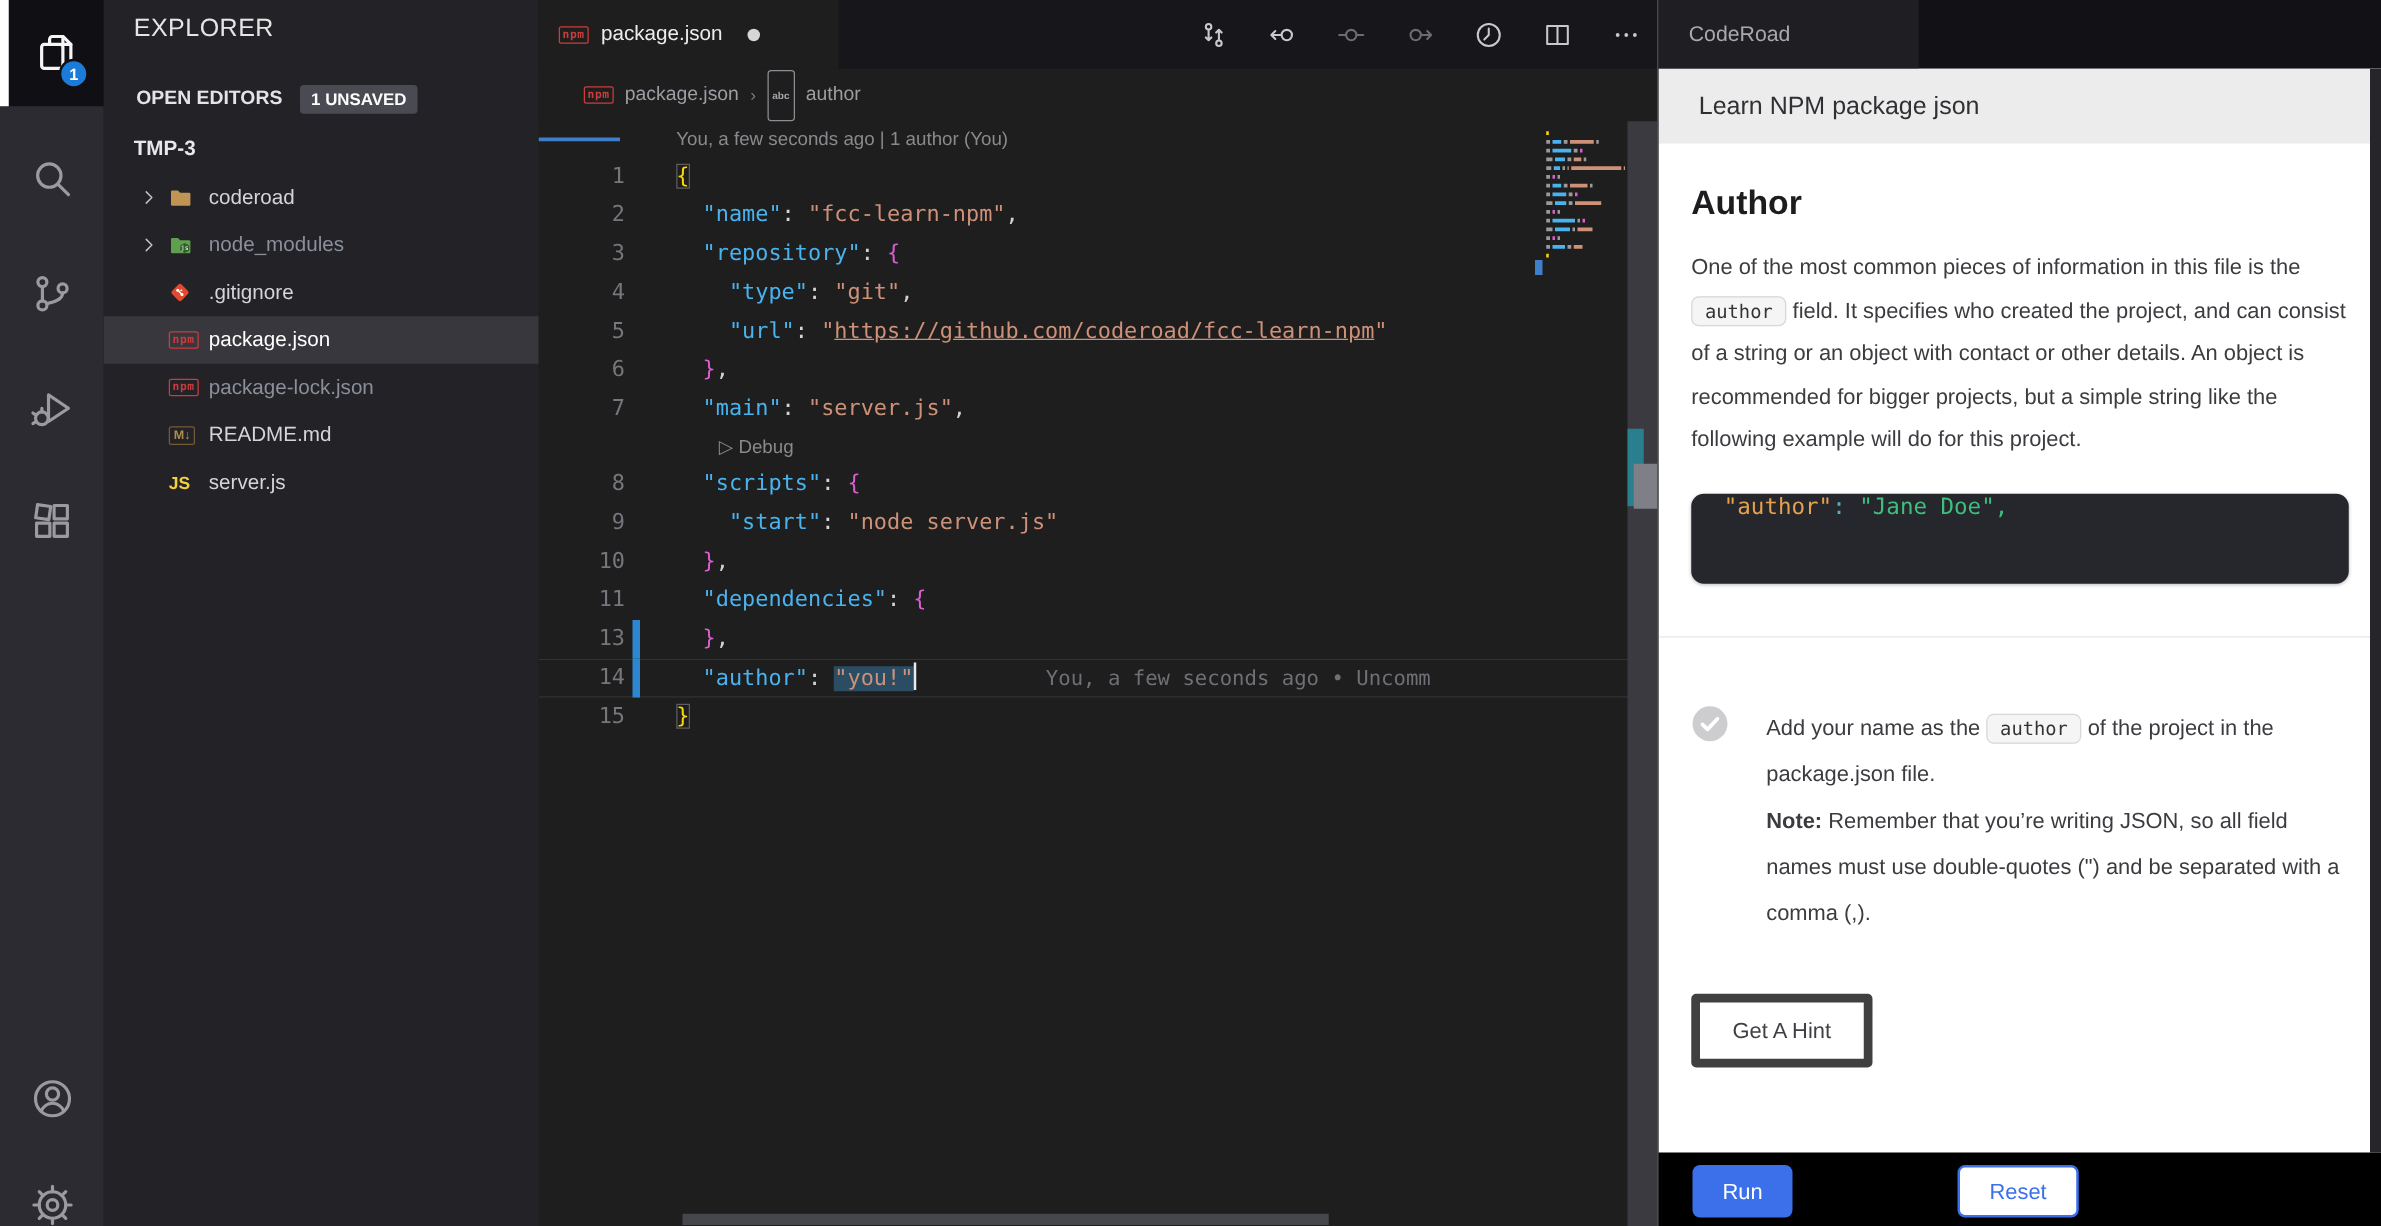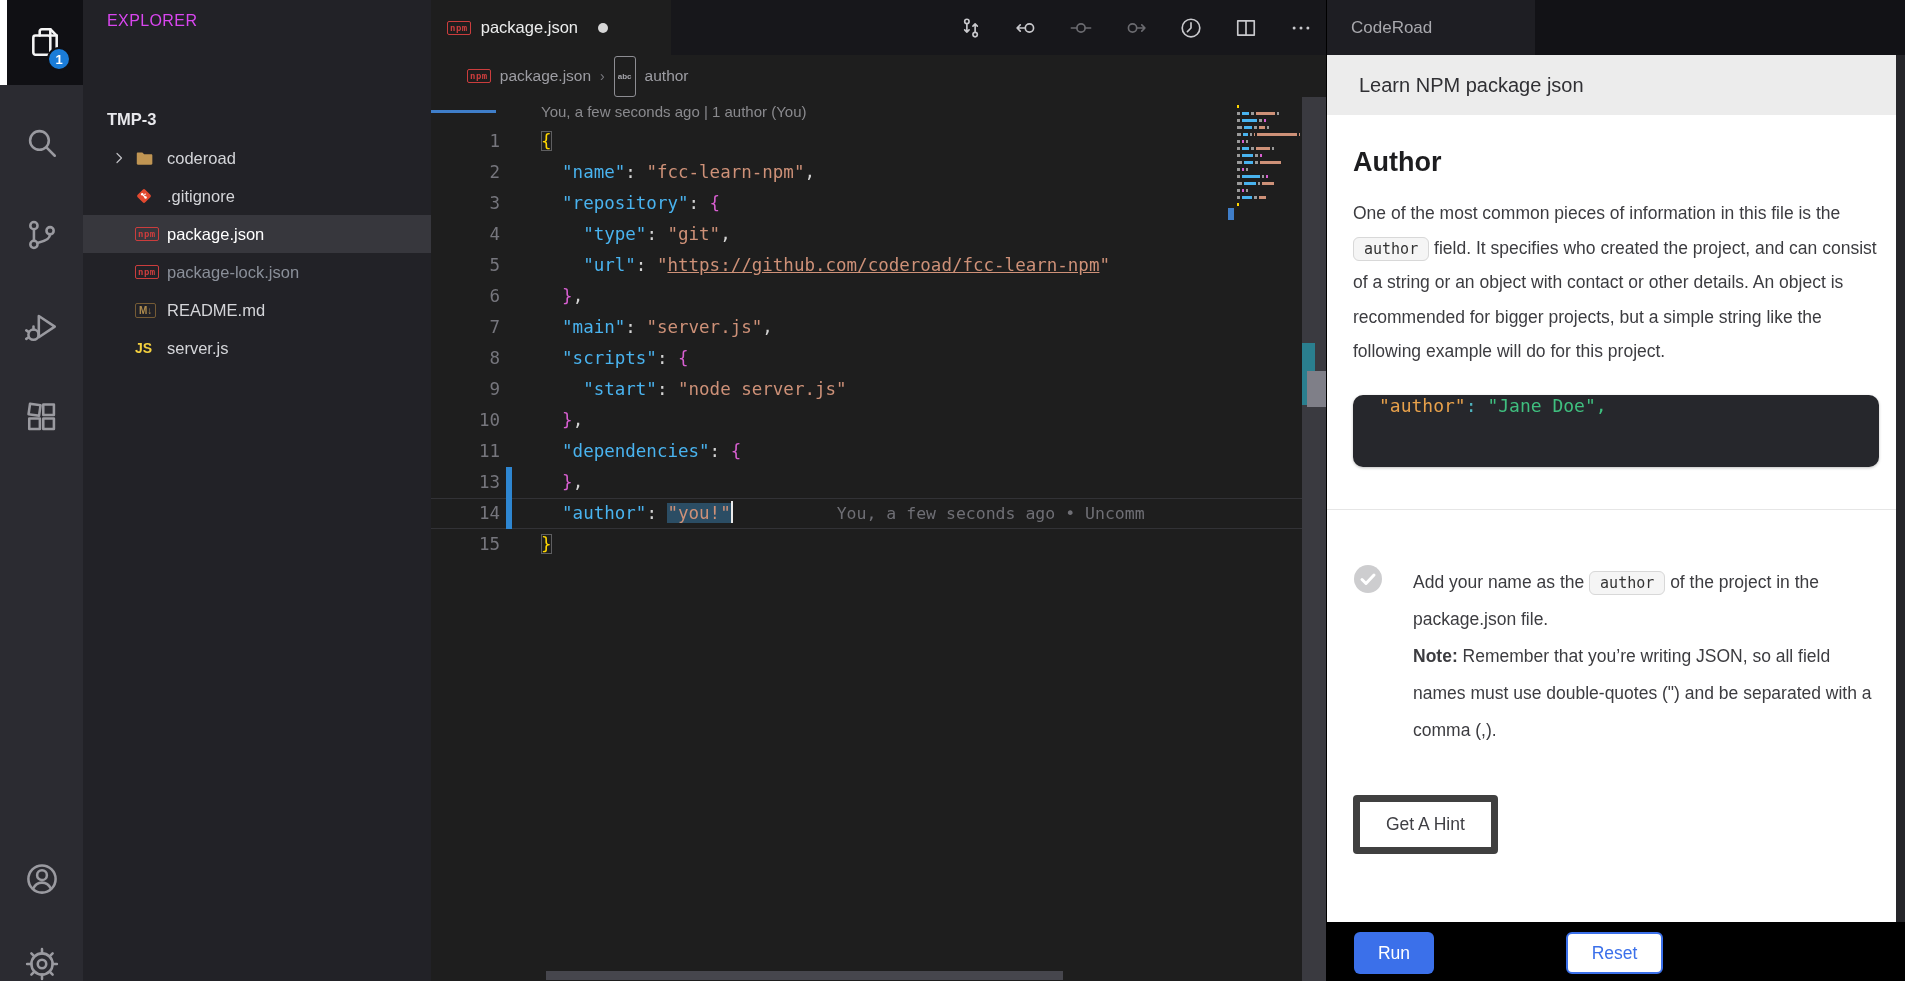--- a/index.html
+++ b/index.html
@@ -8,21 +8,21 @@
 
   
   #activity-bar { position:absolute; left:0; top:0; width:83px; height:981px; background:#2b2b31; }
   .act-item { position:absolute; left:0; width:83px; height:85px; display:flex; align-items:center; justify-content:center; color:#9a9aa0; cursor:pointer; }
   .act-item.active { background:#101014; color:#f5f5f5; border-left:7px solid #ffffff; }
   .act-item svg { width:34px; height:34px; }
   .act-badge { position:absolute; right:12px; bottom:14px; width:24px; height:24px; border-radius:50%; background:#1a7cd8; color:#fff; font-size:13px; font-weight:bold; display:flex; align-items:center; justify-content:center; border:2px solid #101014; }
 
   
   #sidebar { position:absolute; left:83px; top:0; width:348px; height:981px; background:#222227; color:#cfd0d4; }
-  .sb-head { position:absolute; top:12px; left:24px; right:20px; display:flex; align-items:center; font-size:16px; color:#d946ef; letter-spacing:.4px; }
+  .sb-head { position:absolute; top:12px; left:24px; right:20px; display:flex; align-items:center; font-size:20px; color:#e5e5e5; letter-spacing:.4px; }
   .sb-head .icn { margin-left:auto; color:#c5c5c9; }
   .sb-row { display:flex; align-items:center; font-size:16px; }
   #open-editors-row { position:absolute; top:60px; left:0; right:0; height:38px; padding-left:16px; font-weight:bold; color:#e4e4e8; font-size:15.5px; cursor:pointer; }
   #unsaved-badge { margin-left:14px; background:#4a4a52; color:#fdfdfd; font-weight:bold; font-size:13.5px; padding:4px 9px; border-radius:3px; }
   #root-row { position:absolute; top:100px; left:0; right:0; height:38px; padding-left:14px; font-weight:bold; color:#e8e8ec; font-size:16.5px; cursor:pointer; }
   #file-tree { position:absolute; top:139px; left:0; right:0; }
   .tree-row { height:38px; display:flex; align-items:center; padding-left:28px; font-size:16.5px; color:#d4d5d9; cursor:pointer; }
   .tree-row.selected { background:#37373d; color:#ffffff; }
   .tree-row.dim .lbl { color:#8a8f99; }
   .tree-row .chev { width:24px; color:#c0c0c4; display:flex; align-items:center; }
@@ -179,20 +179,29 @@
   <div class="sb-head">
     <span>EXPLORER</span>
     <span class="icn">
         <svg viewBox="0 0 16 16" fill="none" stroke="currentColor" stroke-width="1.2" stroke-linecap="round" stroke-linejoin="round">
           <circle cx="3" cy="8" r="1.1" fill="currentColor" stroke="none"></circle>
           <circle cx="8" cy="8" r="1.1" fill="currentColor" stroke="none"></circle>
           <circle cx="13" cy="8" r="1.1" fill="currentColor" stroke="none"></circle>
         </svg>
       </span>
   </div>
+  <div id="open-editors-row" class="sb-row">
+    <span class="icn" style="margin-right:10px;">
+        <svg viewBox="0 0 16 16" fill="none" stroke="currentColor" stroke-width="1.2" stroke-linecap="round" stroke-linejoin="round">
+          <path d="M6 3.5L10.5 8 6 12.5"></path>
+        </svg>
+      </span>
+    <span>OPEN EDITORS</span>
+    <span id="unsaved-badge">1 UNSAVED</span>
+  </div>
   <div id="root-row" class="sb-row">
     <span class="icn" style="margin-right:10px;">
         <svg viewBox="0 0 16 16" fill="none" stroke="currentColor" stroke-width="1.2" stroke-linecap="round" stroke-linejoin="round">
           <path d="M3.5 6L8 10.5 12.5 6"></path>
         </svg>
       </span>
     <span>TMP-3</span>
   </div>
   <div id="file-tree">
       <div class="tree-row">
@@ -200,20 +209,35 @@
           <svg viewBox="0 0 16 16" fill="none" stroke="currentColor" stroke-width="1.2" stroke-linecap="round" stroke-linejoin="round" width="16" height="16">
             <path d="M6 3.5L10.5 8 6 12.5"></path>
           </svg>
         </span>
         <span class="fico">
           <svg viewBox="0 0 16 16" width="19" height="19">
             <path fill="#c09553" d="M1.5 3.8c0-.5.4-.9.9-.9h3.8l1.5 1.5h6c.5 0 .9.4.9.9v7c0 .5-.4.9-.9.9H2.4c-.5 0-.9-.4-.9-.9z"></path>
           </svg>
         </span>
         <span class="lbl">coderoad</span>
+      </div>
+      <div class="tree-row dim">
+        <span class="chev icn">
+          <svg viewBox="0 0 16 16" fill="none" stroke="currentColor" stroke-width="1.2" stroke-linecap="round" stroke-linejoin="round" width="16" height="16">
+            <path d="M6 3.5L10.5 8 6 12.5"></path>
+          </svg>
+        </span>
+        <span class="fico">
+          <svg viewBox="0 0 16 16" width="19" height="19">
+            <path fill="#5fa04e" d="M1.5 3.8c0-.5.4-.9.9-.9h3.8l1.5 1.5h6c.5 0 .9.4.9.9v7c0 .5-.4.9-.9.9H2.4c-.5 0-.9-.4-.9-.9z"></path>
+            <path fill="#2f5e26" d="M10.8 6.2l3 1.7v3.4l-3 1.7-3-1.7V7.9z"></path>
+            <text x="10.8" y="11" font-size="4.4" fill="#fff" text-anchor="middle" font-family="DejaVu Sans Mono, monospace">js</text>
+          </svg>
+        </span>
+        <span class="lbl">node_modules</span>
       </div>
       <div class="tree-row">
         <span class="chev icn"></span>
         <span class="fico">
           <svg viewBox="0 0 16 16" width="18" height="18">
             <rect x="3.2" y="3.2" width="9.6" height="9.6" rx="1.6" transform="rotate(45 8 8)" fill="#e2492f"></rect>
             <circle cx="6.4" cy="6.4" r="1.1" fill="#fff"></circle>
             <circle cx="9.4" cy="9.4" r="1.1" fill="#fff"></circle>
             <path d="M7.1 7.1l2 2M9.4 6l-1 1" stroke="#fff" stroke-width="1"></path>
           </svg>
@@ -316,20 +340,21 @@
 
   <div id="code-area">
       <div class="lens" style="padding-left:110px;">You, a few seconds ago | 1 author (You)</div>
       <div class="crow"><span class="lnum">1</span><span class="mbar"></span><span class="ctext"><span class="tk b0 match">{</span></span></div>
       <div class="crow"><span class="lnum">2</span><span class="mbar"></span><span class="ctext"><span class="tk pn">  </span><span class="tk key">"name"</span><span class="tk pn">: </span><span class="tk str">"fcc-learn-npm"</span><span class="tk pn">,</span></span></div>
       <div class="crow"><span class="lnum">3</span><span class="mbar"></span><span class="ctext"><span class="tk pn">  </span><span class="tk key">"repository"</span><span class="tk pn">: </span><span class="tk b1">{</span></span></div>
       <div class="crow"><span class="lnum">4</span><span class="mbar"></span><span class="ctext"><span class="tk pn">    </span><span class="tk key">"type"</span><span class="tk pn">: </span><span class="tk str">"git"</span><span class="tk pn">,</span></span></div>
       <div class="crow"><span class="lnum">5</span><span class="mbar"></span><span class="ctext"><span class="tk pn">    </span><span class="tk key">"url"</span><span class="tk pn">: </span><span class="tk str">"</span><span class="tk str link">https://github.com/coderoad/fcc-learn-npm</span><span class="tk str">"</span></span></div>
       <div class="crow"><span class="lnum">6</span><span class="mbar"></span><span class="ctext"><span class="tk pn">  </span><span class="tk b1">}</span><span class="tk pn">,</span></span></div>
       <div class="crow"><span class="lnum">7</span><span class="mbar"></span><span class="ctext"><span class="tk pn">  </span><span class="tk key">"main"</span><span class="tk pn">: </span><span class="tk str">"server.js"</span><span class="tk pn">,</span></span></div>
+      <div class="lens" style="padding-left:144px;">▷ Debug</div>
       <div class="crow"><span class="lnum">8</span><span class="mbar"></span><span class="ctext"><span class="tk pn">  </span><span class="tk key">"scripts"</span><span class="tk pn">: </span><span class="tk b1">{</span></span></div>
       <div class="crow"><span class="lnum">9</span><span class="mbar"></span><span class="ctext"><span class="tk pn">    </span><span class="tk key">"start"</span><span class="tk pn">: </span><span class="tk str">"node server.js"</span></span></div>
       <div class="crow"><span class="lnum">10</span><span class="mbar"></span><span class="ctext"><span class="tk pn">  </span><span class="tk b1">}</span><span class="tk pn">,</span></span></div>
       <div class="crow"><span class="lnum">11</span><span class="mbar"></span><span class="ctext"><span class="tk pn">  </span><span class="tk key">"dependencies"</span><span class="tk pn">: </span><span class="tk b1">{</span></span></div>
       <div class="crow"><span class="lnum">13</span><span class="mbar mod"></span><span class="ctext"><span class="tk pn">  </span><span class="tk b1">}</span><span class="tk pn">,</span></span></div>
       <div class="crow cur"><span class="lnum">14</span><span class="mbar mod"></span><span class="ctext"><span class="tk pn">  </span><span class="tk key">"author"</span><span class="tk pn">: </span><span class="tk str sel">"you!"</span><span class="cursor"></span><span class="ghost">You, a few seconds ago • Uncomm</span></span></div>
       <div class="crow"><span class="lnum">15</span><span class="mbar"></span><span class="ctext"><span class="tk b0 match">}</span></span></div>
     </div>
 
   <div id="minimap">

